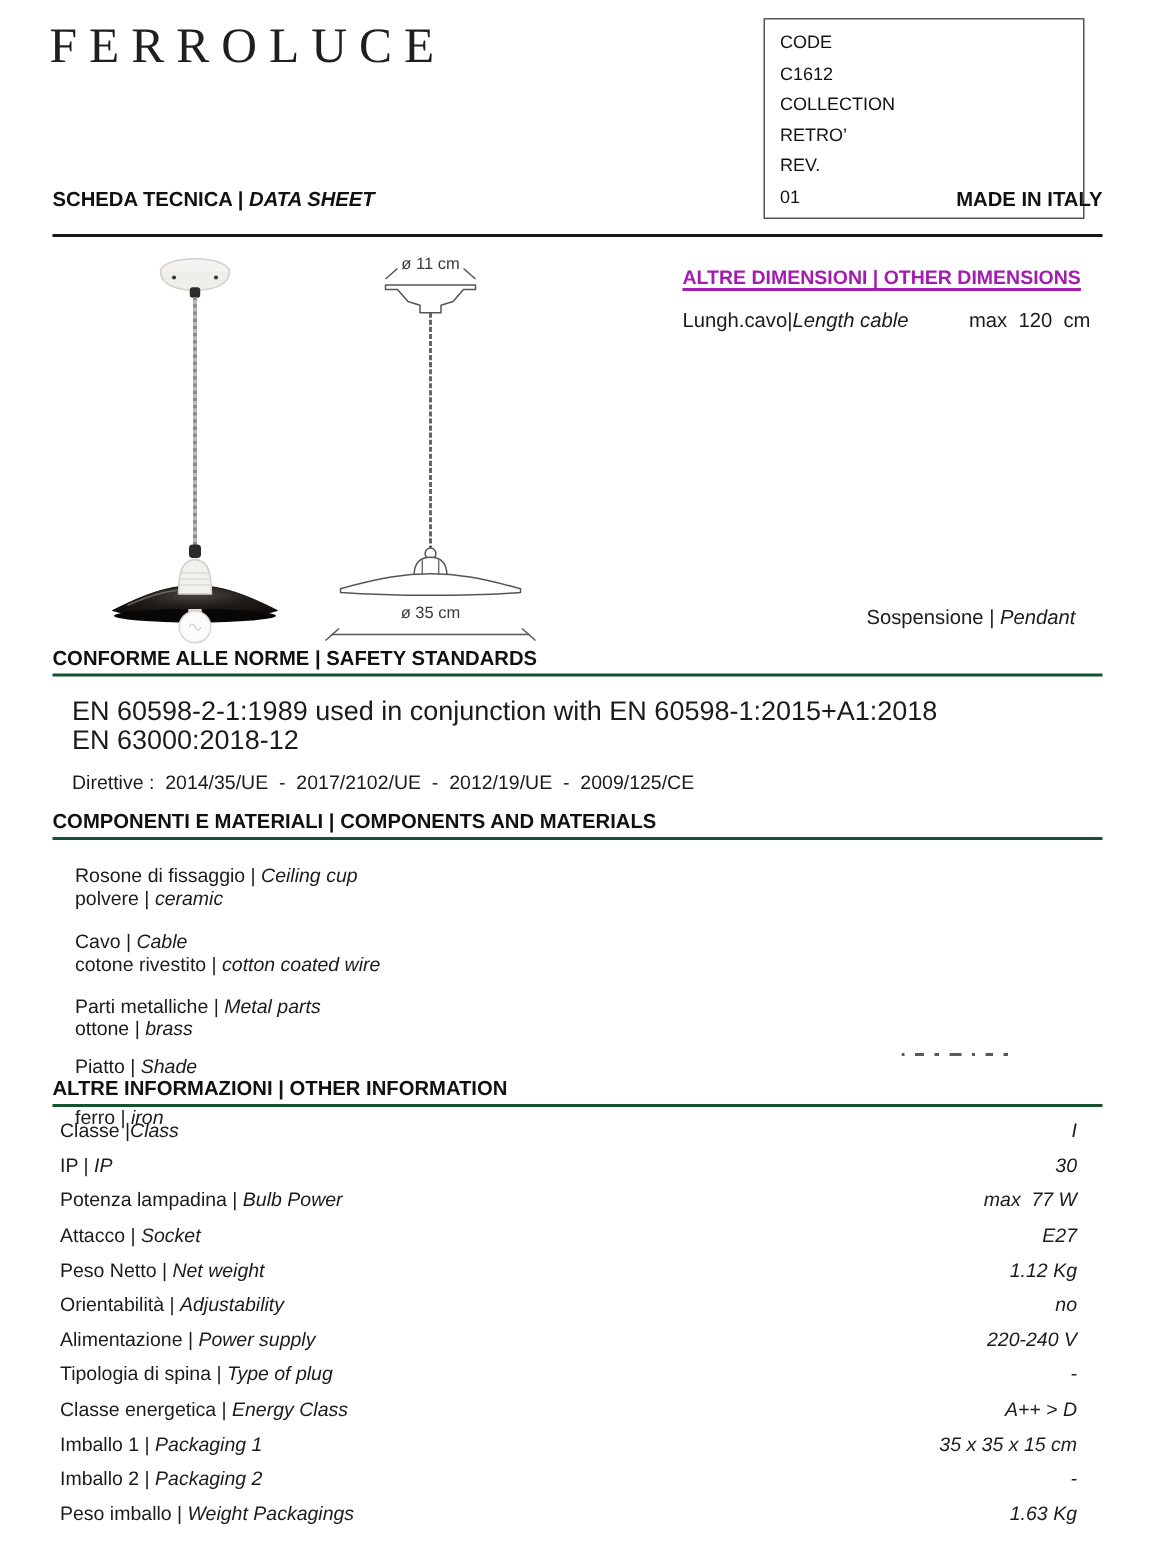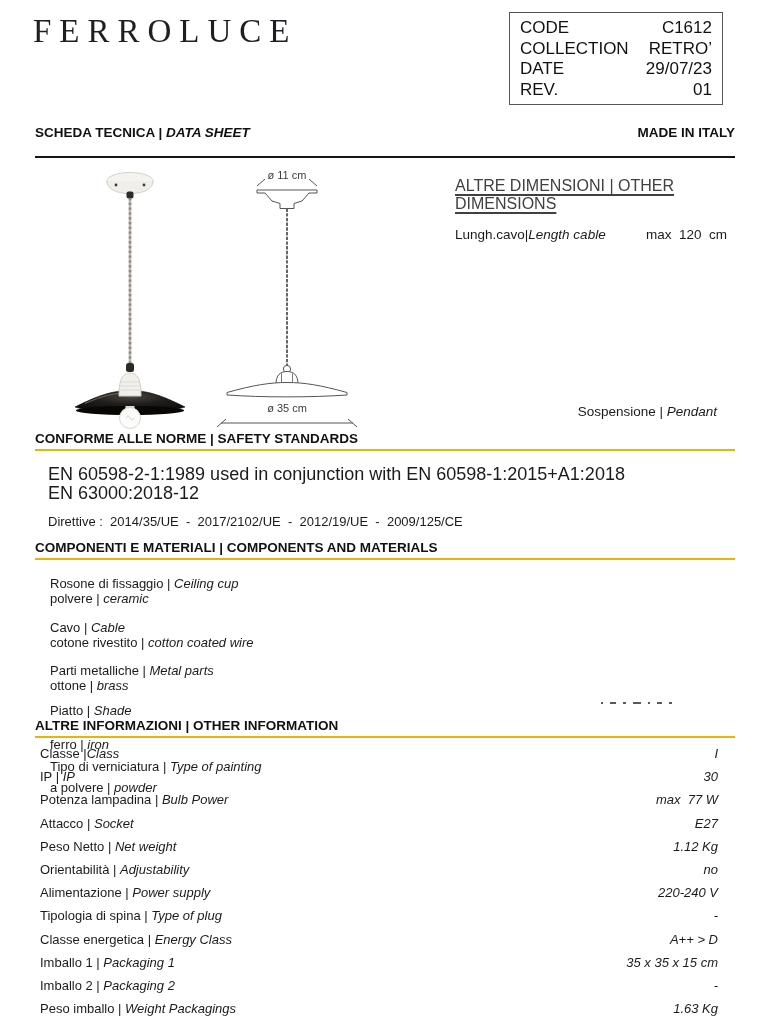--- a/index.html
+++ b/index.html
@@ -14,48 +14,48 @@
   
   .logo {
     position:absolute; left:33px; top:13px;
     font-family:"Liberation Serif", serif; font-size:33px; font-weight:400;
     letter-spacing:8px; color:#1f1f23;
   }
   .infobox {
     position:absolute; left:509px; top:12px; width:214px;
     border:1.5px solid #555; padding:5px 10px 4px 10px; background:#fff;
   }
-  .infobox .irow { display:flex; justify-content:space-between; font-size:17px; line-height:20.5px; color:#111; }
+  .infobox .irow { display:flex; justify-content:space-between; font-size:12px; line-height:20.5px; color:#111;flex-direction:column; }
 
   .subheader {
     position:absolute; left:35px; top:125px; width:700px;
     display:flex; justify-content:space-between; align-items:flex-end;
     font-size:13.5px; font-weight:700; color:#111;
   }
   .rule-top { position:absolute; left:35px; top:156px; width:700px; border-top:2px solid #151515; }
 
   
   .photo-svg   { position:absolute; left:55px;  top:170px; }
   .drawing-svg { position:absolute; left:212px; top:166px; }
   .dim-text { font-family:"Liberation Sans", sans-serif; font-size:11px; fill:#3c3c3c; }
 
   
   .right-col { position:absolute; left:455px; top:177px; width:277px; }
   .right-col .rtitle {
-    font-size:16px; font-weight:400; color:#404040;
+    font-size:13px; font-weight:700; color:#a21caf;
     text-decoration:underline; text-decoration-thickness:1.5px; text-underline-offset:3px;
   }
   .dim-row { display:flex; justify-content:space-between; margin-top:14px; font-size:13.5px; padding-right:5px; }
   .pendant-label { position:absolute; left:455px; top:404px; width:262px; text-align:right; font-size:13.5px; }
 
   
   .section { position:absolute; left:35px; width:700px; }
   .section-title {
     font-size:13.5px; font-weight:700; color:#111;
-    border-bottom:2px solid #eab308; padding-bottom:3px;
+    border-bottom:2px solid #14532d; padding-bottom:3px;
   }
   .safety { top:431px; }
   .safety .std-lines { margin-top:14px; padding-left:13px; font-size:18px; line-height:18.5px; }
   .safety .directives { margin-top:12px; padding-left:13px; font-size:13px; }
 
   .components { top:540px; }
   .comp-row { display:flex; justify-content:space-between; font-size:13px; padding:0 19px 0 15px; line-height:15px;flex-direction:column; }
   .comp-row:nth-of-type(2) { margin-top:16px; }
   .comp-row:nth-of-type(3) { margin-top:14px; }
   .comp-row:nth-of-type(4) { margin-top:13px; }
@@ -82,24 +82,20 @@
   <div class="infobox">
     <div class="irow">
       <span>CODE</span>
       <span>C1612</span>
     </div>
     <div class="irow">
       <span>COLLECTION</span>
       <span>RETRO’</span>
     </div>
     <div class="irow">
-      <span>DATE</span>
-      <span>29/07/23</span>
-    </div>
-    <div class="irow">
       <span>REV.</span>
       <span>01</span>
     </div>
   </div>
 
   <div class="subheader">
     <div><span class="pre">SCHEDA TECNICA</span><span class="pre"> | </span><span class="en">DATA SHEET</span></div>
     <div>MADE IN ITALY</div>
   </div>
   <div class="rule-top"></div>
@@ -195,24 +191,20 @@
       <span class="cval"><span class="pre">cotone rivestito | </span><span class="en">cotton coated wire</span></span>
     </div>
     <div class="comp-row">
       <span><span class="pre">Parti metalliche | </span><span class="en">Metal parts</span></span>
       <span class="cval"><span class="pre">ottone | </span><span class="en">brass</span></span>
     </div>
     <div class="comp-row">
       <span><span class="pre">Piatto | </span><span class="en">Shade</span></span>
       <span class="cval"><span class="pre">ferro | </span><span class="en">iron</span></span>
     </div>
-    <div class="comp-row">
-      <span><span class="pre">Tipo di verniciatura | </span><span class="en">Type of painting</span></span>
-      <span class="cval"><span class="pre">a polvere | </span><span class="en">powder</span></span>
-    </div>
   </div>
 
   <div class="clip-dots">
     <i style="width:2px"></i>
       <i style="width:6px"></i>
       <i style="width:3px"></i>
       <i style="width:8px"></i>
       <i style="width:2px"></i>
       <i style="width:5px"></i>
       <i style="width:3px"></i>

